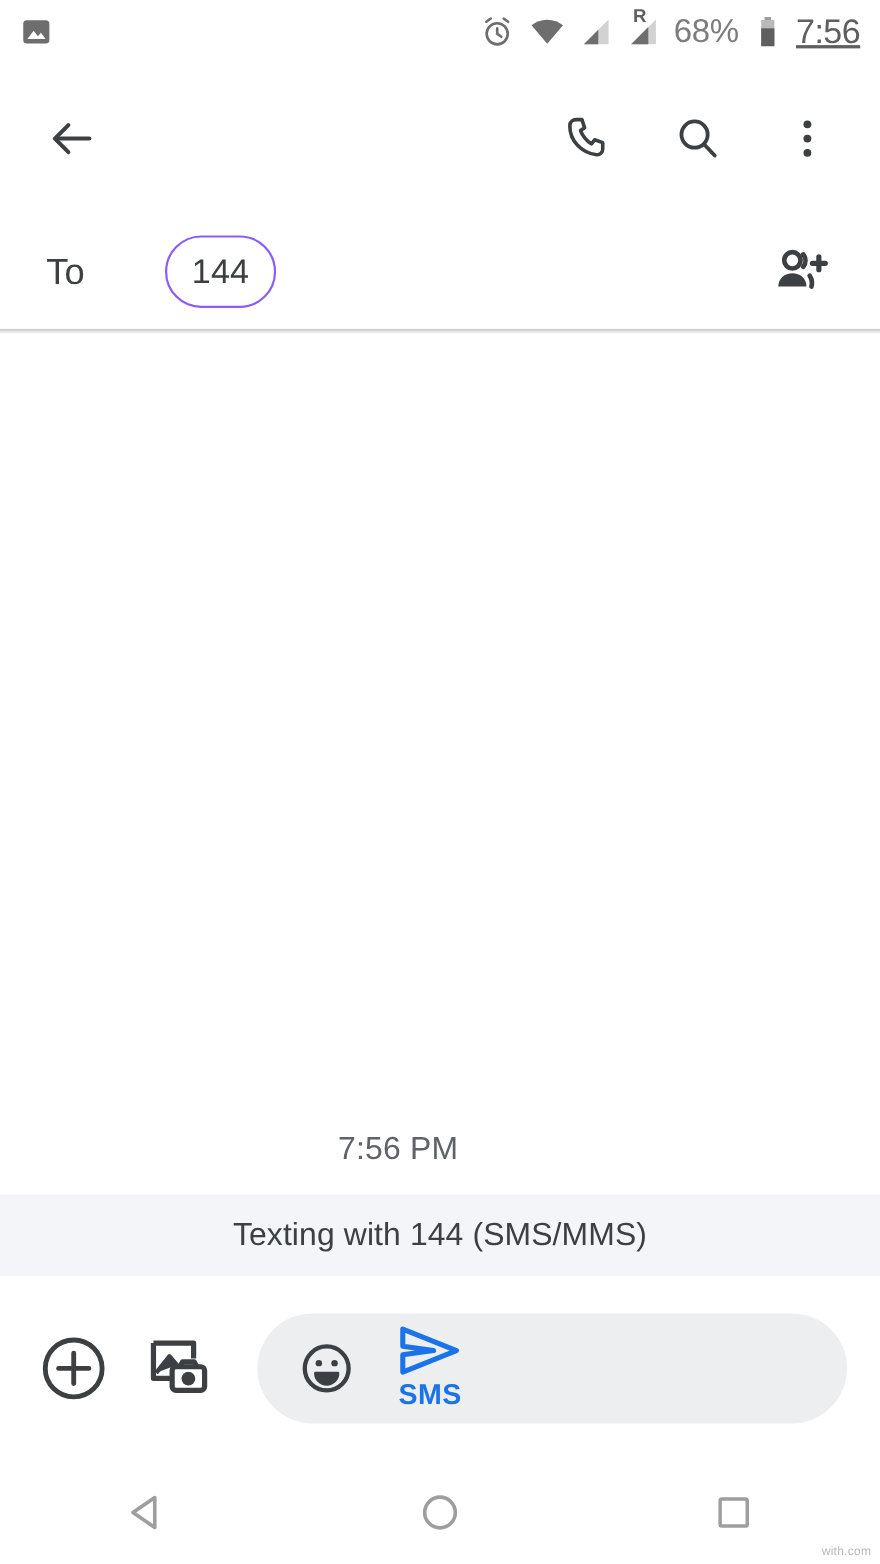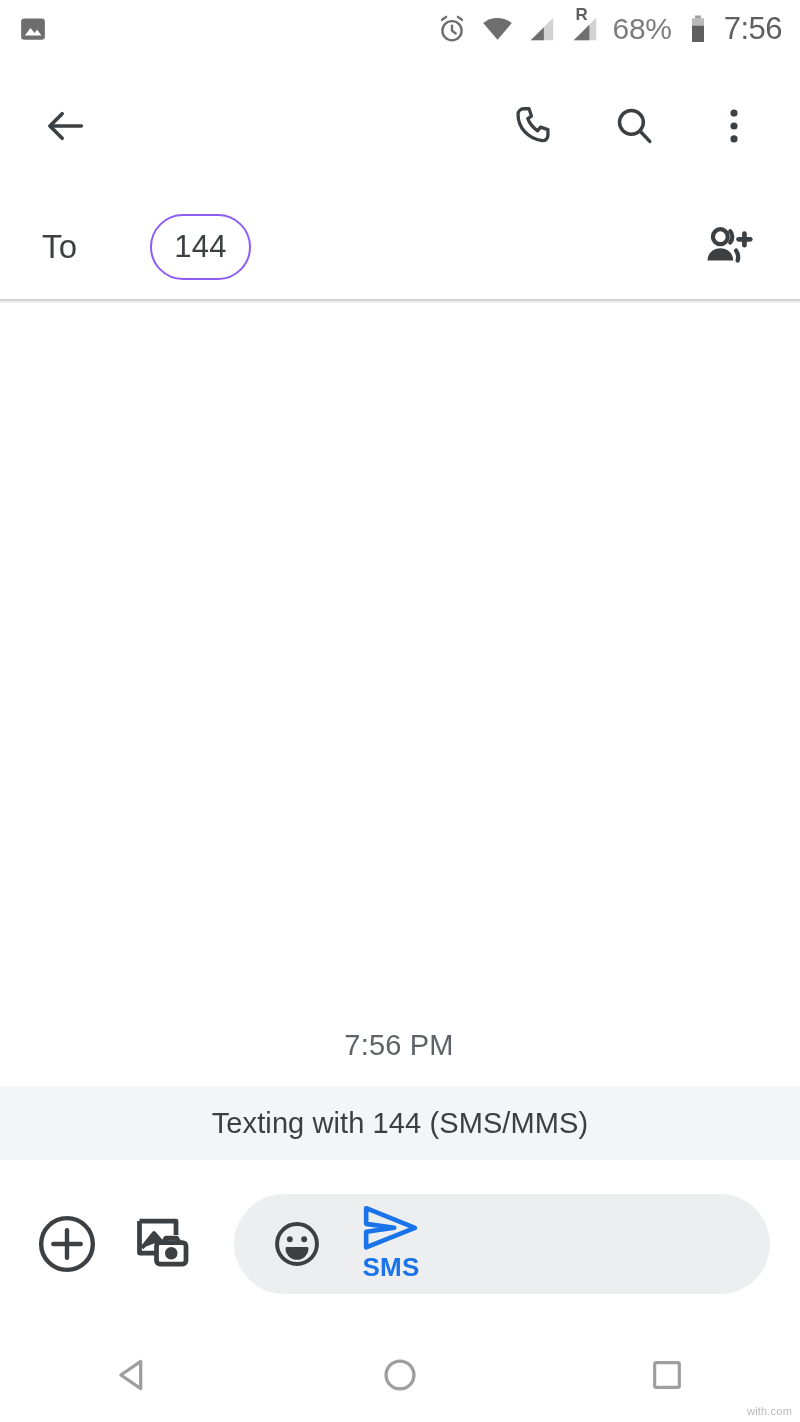--- a/index.html
+++ b/index.html
@@ -16,21 +16,21 @@
     position:absolute; top:0; left:0; width:800px; height:58px;
     display:flex; align-items:center; padding:0 18px;
     background:#ffffff;
   }
   .sb-left { display:flex; align-items:center; gap:10px; }
   .sb-right { margin-left:auto; display:flex; align-items:center; gap:13px; }
   .sb-icon { display:flex; align-items:center; justify-content:center; color:#6e6e6e; }
   .sb-text {
     font-size:30px; color:#7d7d7d; font-weight:400; letter-spacing:-0.3px;
   }
-  .sb-time { font-size:31px; color:#5f5f5f; letter-spacing:-0.5px; }
+  .sb-time { font-size:31px; color:#5f5f5f; letter-spacing:-0.5px;text-decoration:underline; }
 
   
   .appbar {
     position:absolute; top:58px; left:0; width:800px; height:135px;
     display:flex; align-items:center; padding:0 40px;
     background:#ffffff;
   }
   .appbar-actions { margin-left:auto; display:flex; align-items:center; gap:48px; }
   .iconbtn { display:flex; align-items:center; justify-content:center;
              width:52px; height:52px; color:#3c4043; }
@@ -60,21 +60,21 @@
     background:linear-gradient(to bottom, #c9c9c9 0%, #dedede 45%, #f3f3f3 100%);
   }
 
   
   .thread {
     position:absolute; top:303px; left:0; width:800px; height:783px;
     background:#ffffff;
   }
   .timestamp {
     position:absolute; bottom:24px; left:0; width:724px;
-    text-align:center; font-size:29px; color:#5f6368; letter-spacing:0.2px;margin-left:37px;
+    text-align:center; font-size:29px; color:#5f6368; letter-spacing:0.2px;
   }
 
   
   .banner {
     position:absolute; top:1086px; left:0; width:800px; height:74px;
     background:#f4f5f9;
     display:flex; align-items:center; justify-content:center;
   }
   .banner-text { font-size:29px; color:#3c4043; letter-spacing:0.1px; }
 

